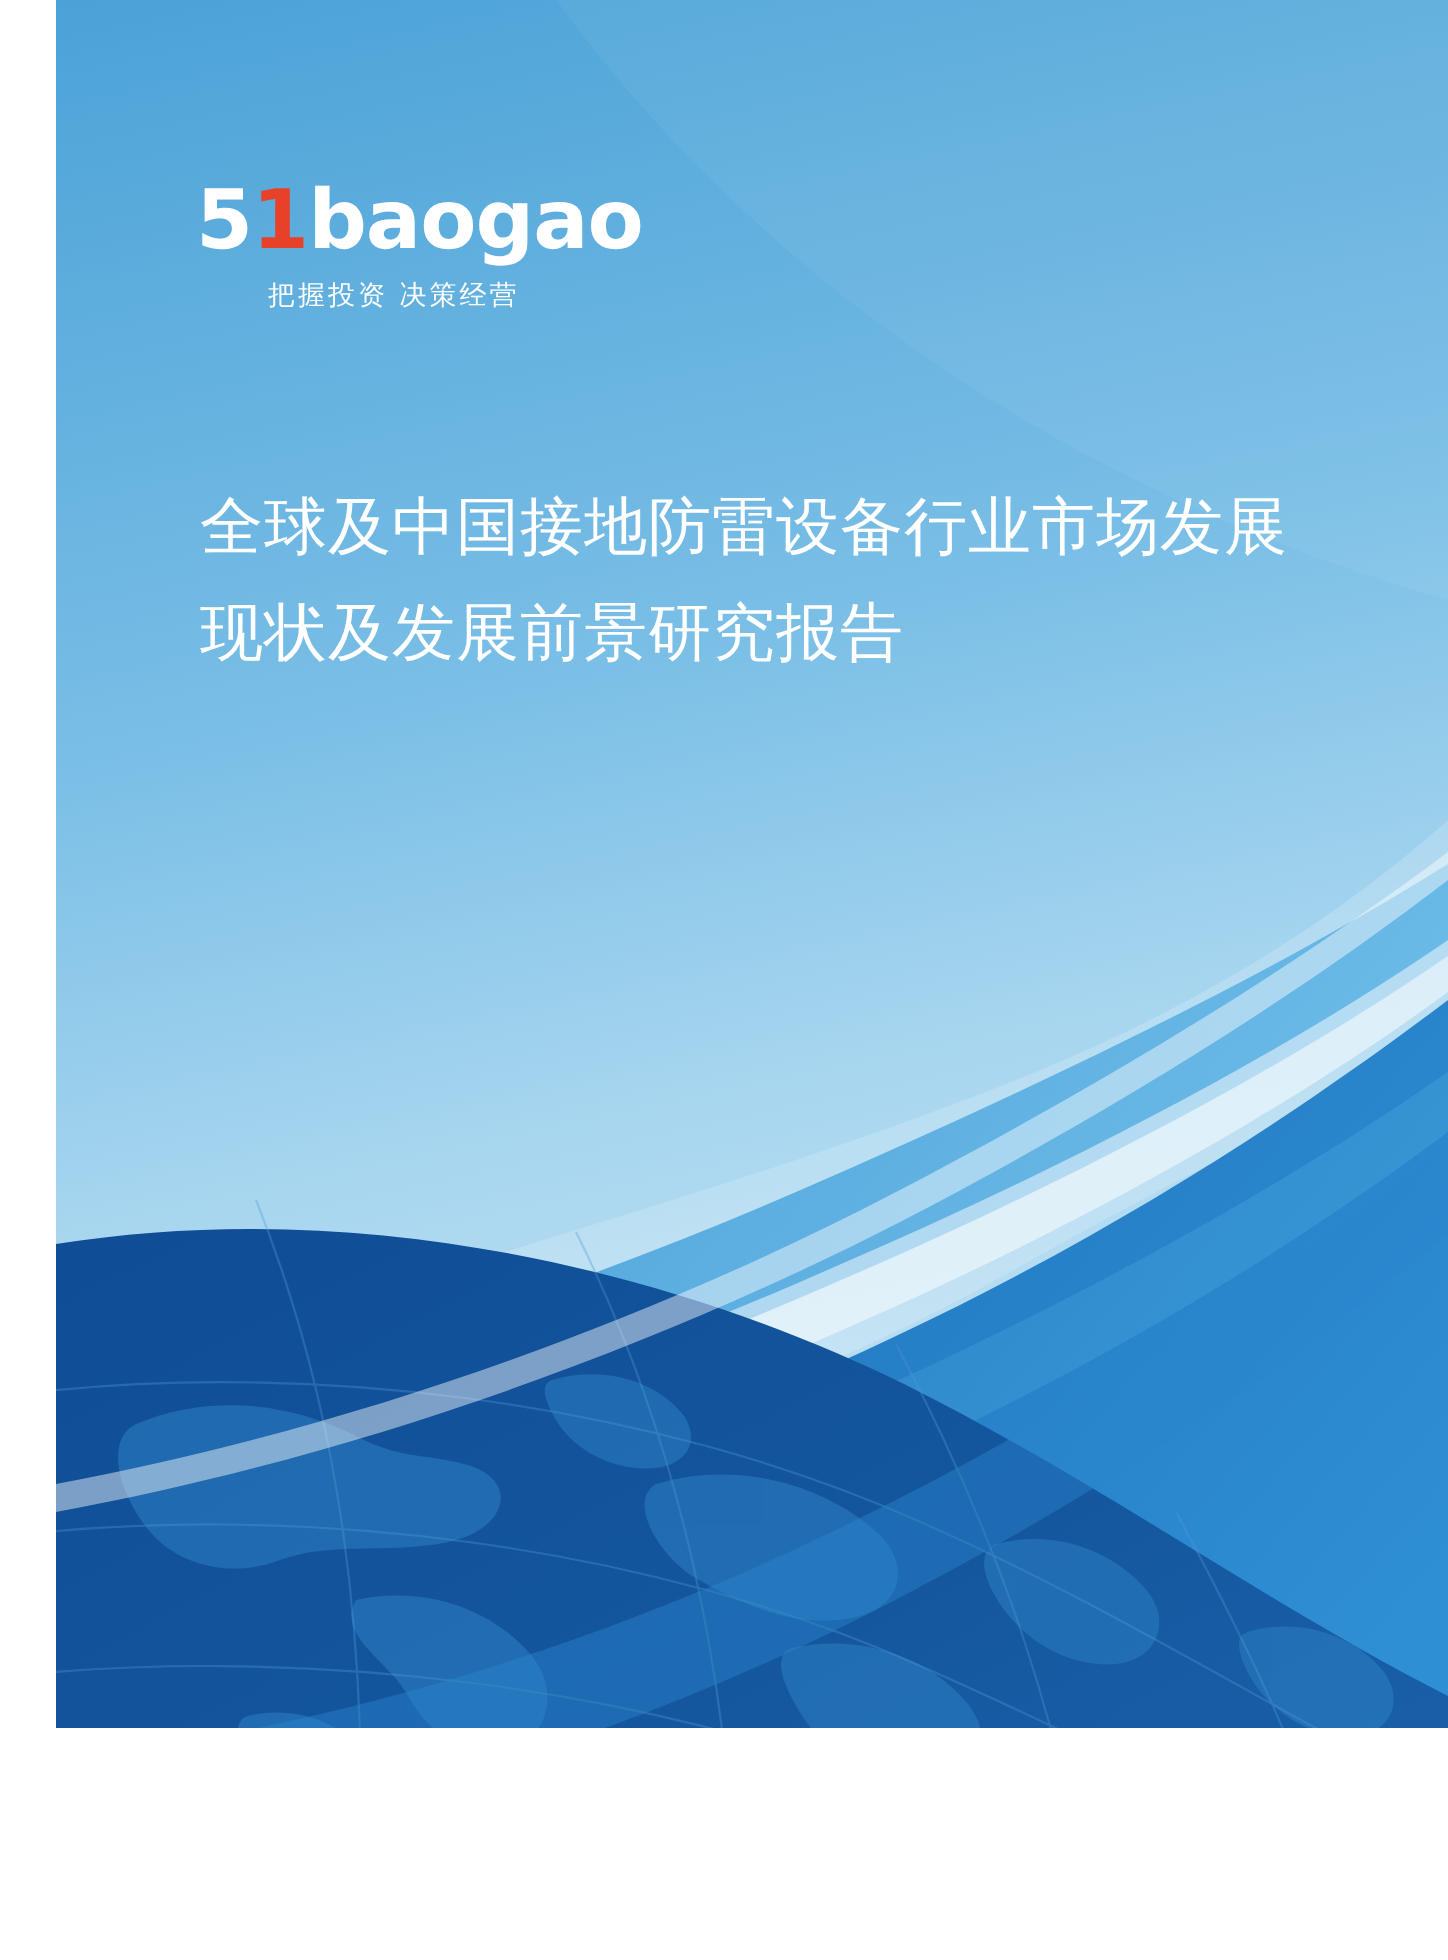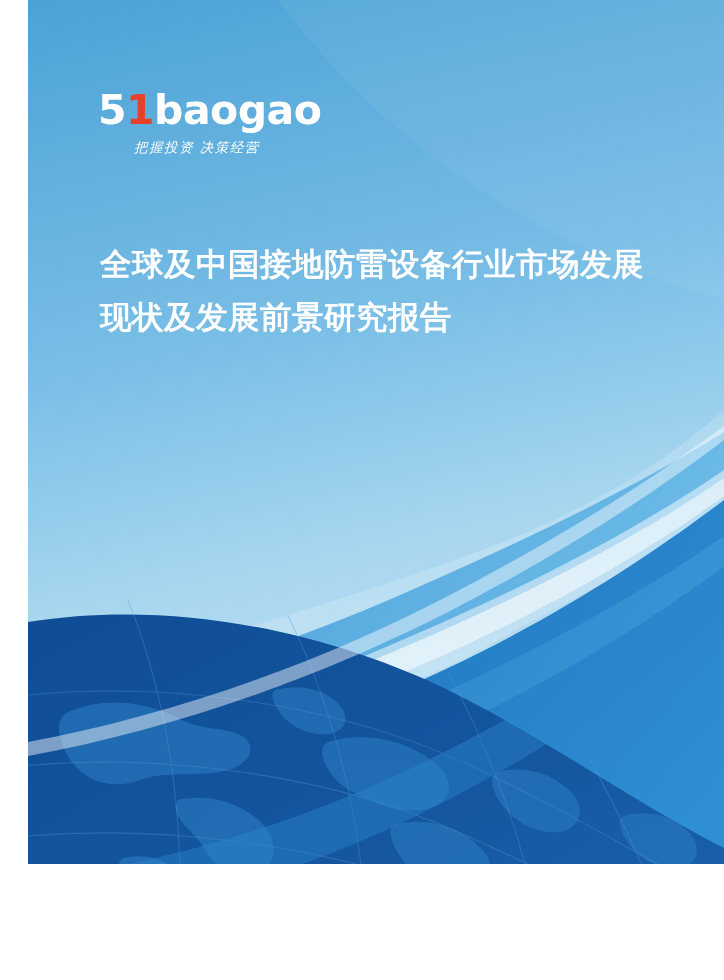--- a/index.html
+++ b/index.html
@@ -64,36 +64,35 @@
   .logo-main .digit-1 {
     color: #e8412a;
   }
   .logo-sub {
     margin-top: 7px;
     margin-left: 36px;
     font-family: "DejaVu Sans", sans-serif;
     font-size: 13.5px;
     color: #ffffff;
     letter-spacing: 1.5px;
-    font-style: italic;
     white-space: nowrap;
   }
   
   .title {
     position: absolute;
     left: 100px;
     top: 238px;
     width: 575px;
     z-index: 30;
     font-family: "DejaVu Sans", sans-serif;
     font-size: 31.5px;
     line-height: 53px;
     color: #ffffff;
     letter-spacing: 0.5px;
-    font-weight: bold;
+    font-weight: normal;
   }
 </style>
 </head>
 <body>
 
 <div class="cover">
 
   <div class="cover-art">
     <svg viewBox="0 0 696 980" preserveAspectRatio="none" xmlns="http://www.w3.org/2000/svg">
       <defs>

